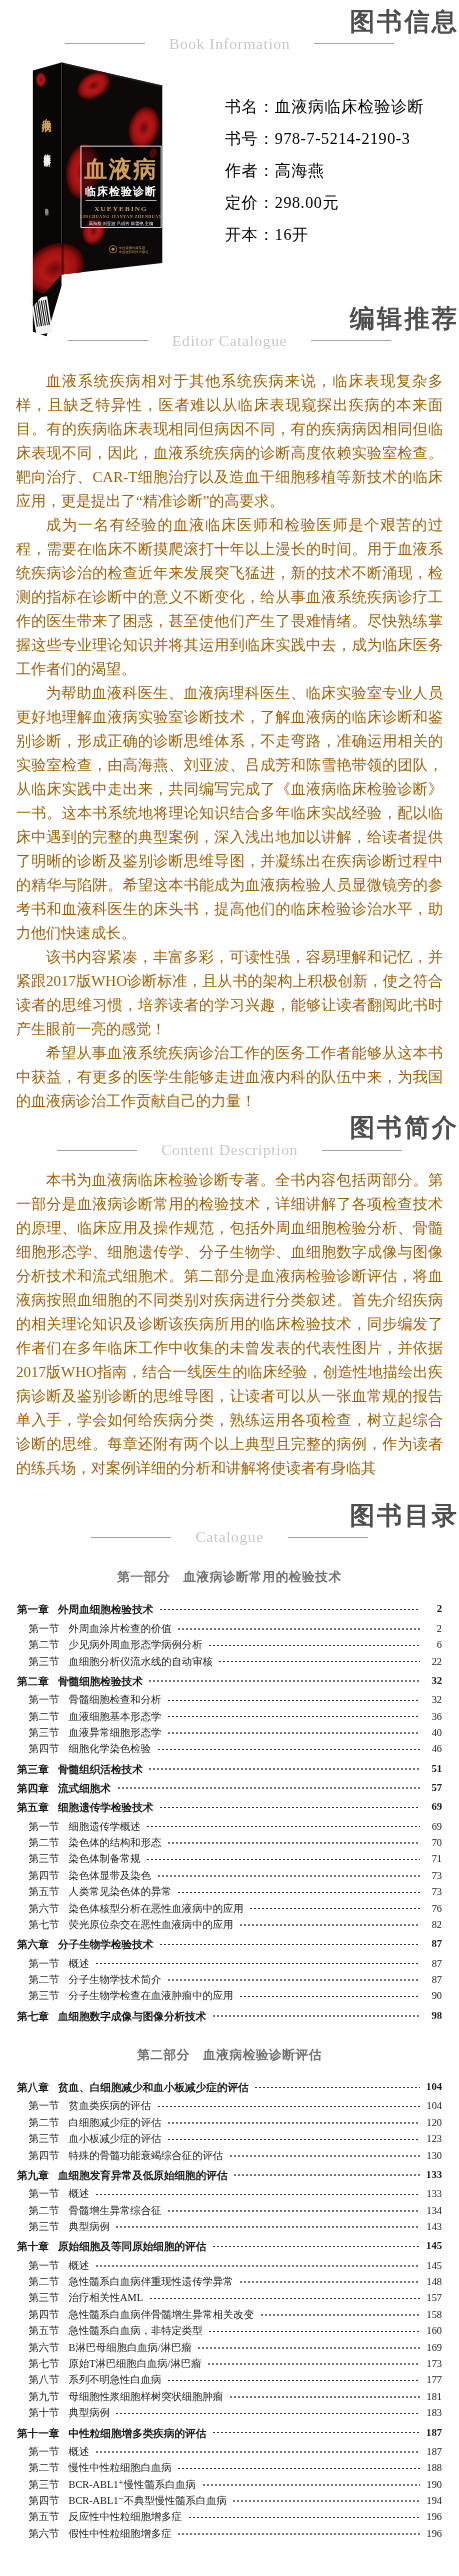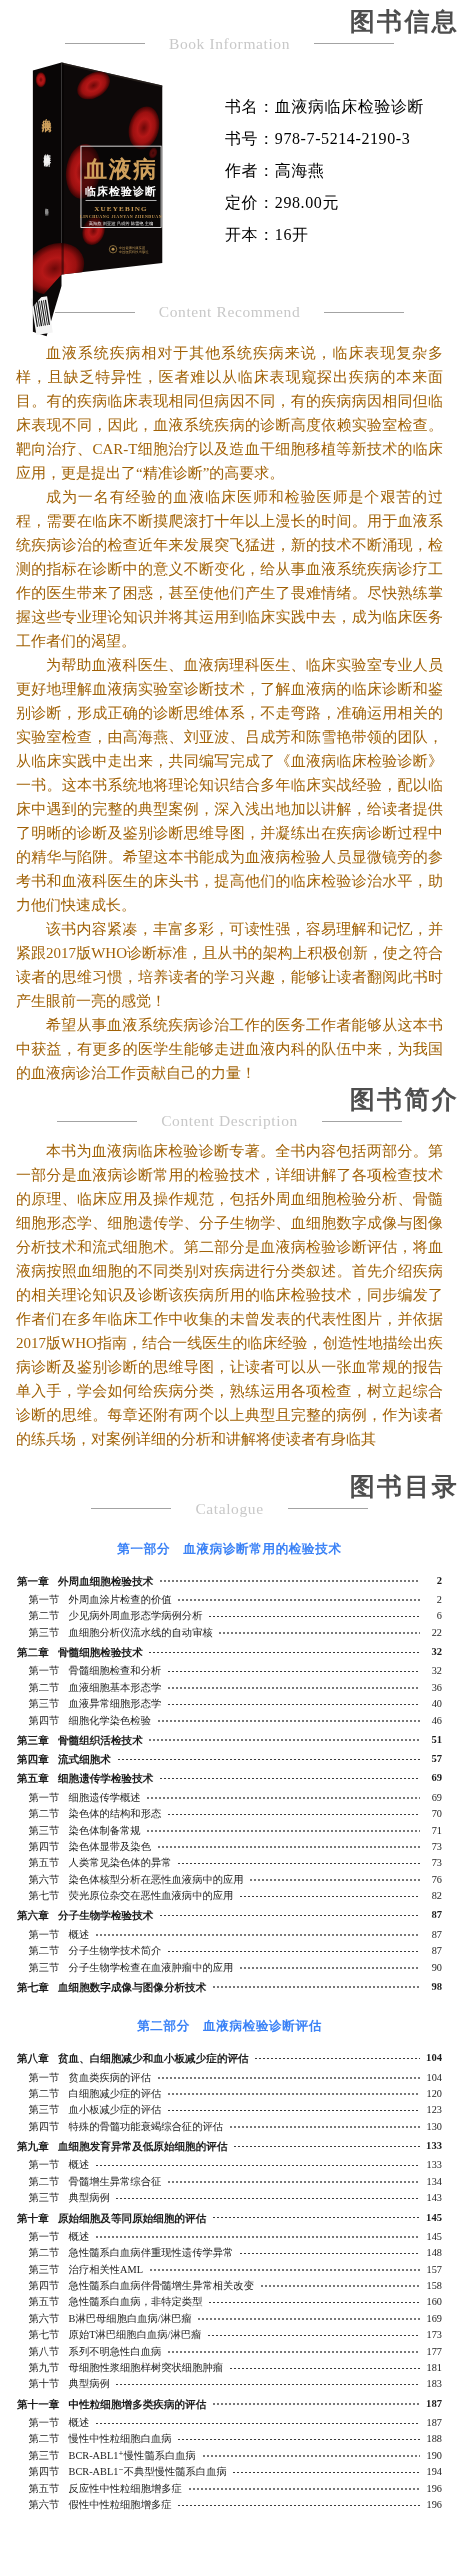--- a/index.html
+++ b/index.html
@@ -18,21 +18,21 @@
   .cover-wrap{position:absolute;left:26.4px;top:2.3px;width:142px;height:290px;z-index:2;}
   .fields{position:absolute;left:189px;top:33px;margin-left:36px;}
   .field{font-size:16px;line-height:32px;color:#000;letter-spacing:0.6px;}
 
   
   .paras{margin:19.5px 16px 0 16px;}
   .paras p{margin:0;font-size:15px;line-height:24px;text-align:justify;text-indent:2em;color:#a16207;}
 
   
   .part-title{text-align:center;font-family:"Liberation Sans","DejaVu Sans",sans-serif;
-              font-weight:700;font-size:12.6px;color:#3b82f6;margin:23px 0 15px 0;letter-spacing:0.6px;}
+              font-weight:700;font-size:12.6px;color:#737373;margin:23px 0 15px 0;letter-spacing:0.6px;}
   .toc{margin:0 17px;}
   .toc-row{display:flex;align-items:center;line-height:16.4px;font-size:10.3px;color:#1c1c1c;}
   .toc-row.chapter{font-family:"Liberation Sans","DejaVu Sans",sans-serif;font-weight:700;
                    font-size:10.6px;margin:2.9px 0;}
   .toc-row.section{padding-left:11.5px;}
   .toc-label{margin-right:9.2px;white-space:nowrap;}
   .toc-title{white-space:nowrap;}
   .toc-dots{flex:1;height:11.5px;margin:0 4.6px 0 5.7px;
             background-image:radial-gradient(circle,#3c3c3c 0.6px,transparent 0.9px);
             background-size:4px 11.5px;background-position:0 center;background-repeat:repeat-x;}
@@ -125,23 +125,24 @@
 
   <div class="field">书名：血液病临床检验诊断</div>
       <div class="field">书号：978-7-5214-2190-3</div>
       <div class="field">作者：高海燕</div>
       <div class="field">定价：298.00元</div>
       <div class="field">开本：16开</div>
     </div>
 </div>
 
 <div class="hdr hdr-recommend">
+  <div class="hdr-cn">编辑推荐</div>
   <div class="hdr-en-row">
     <span class="hdr-line"></span>
-    <span class="hdr-en">Content Recommend</span>
+    <span class="hdr-en">Editor Catalogue</span>
     <span class="hdr-line"></span>
   </div>
 </div>
 
 <div class="paras">
 
 <p>血液系统疾病相对于其他系统疾病来说，临床表现复杂多样，且缺乏特异性，医者难以从临床表现窥探出疾病的本来面目。有的疾病临床表现相同但病因不同，有的疾病病因相同但临床表现不同，因此，血液系统疾病的诊断高度依赖实验室检查。靶向治疗、CAR-T细胞治疗以及造血干细胞移植等新技术的临床应用，更是提出了“精准诊断”的高要求。</p>
     <p>成为一名有经验的血液临床医师和检验医师是个艰苦的过程，需要在临床不断摸爬滚打十年以上漫长的时间。用于血液系统疾病诊治的检查近年来发展突飞猛进，新的技术不断涌现，检测的指标在诊断中的意义不断变化，给从事血液系统疾病诊疗工作的医生带来了困惑，甚至使他们产生了畏难情绪。尽快熟练掌握这些专业理论知识并将其运用到临床实践中去，成为临床医务工作者们的渴望。</p>
     <p>为帮助血液科医生、血液病理科医生、临床实验室专业人员更好地理解血液病实验室诊断技术，了解血液病的临床诊断和鉴别诊断，形成正确的诊断思维体系，不走弯路，准确运用相关的实验室检查，由高海燕、刘亚波、吕成芳和陈雪艳带领的团队，从临床实践中走出来，共同编写完成了《血液病临床检验诊断》一书。这本书系统地将理论知识结合多年临床实战经验，配以临床中遇到的完整的典型案例，深入浅出地加以讲解，给读者提供了明晰的诊断及鉴别诊断思维导图，并凝练出在疾病诊断过程中的精华与陷阱。希望这本书能成为血液病检验人员显微镜旁的参考书和血液科医生的床头书，提高他们的临床检验诊治水平，助力他们快速成长。</p>
     <p>该书内容紧凑，丰富多彩，可读性强，容易理解和记忆，并紧跟2017版WHO诊断标准，且从书的架构上积极创新，使之符合读者的思维习惯，培养读者的学习兴趣，能够让读者翻阅此书时产生眼前一亮的感觉！</p>

